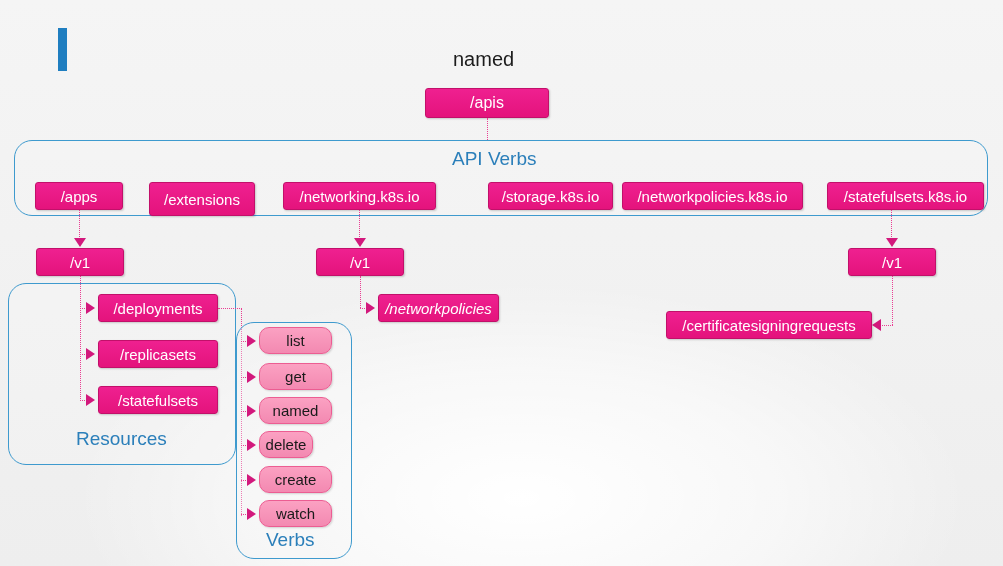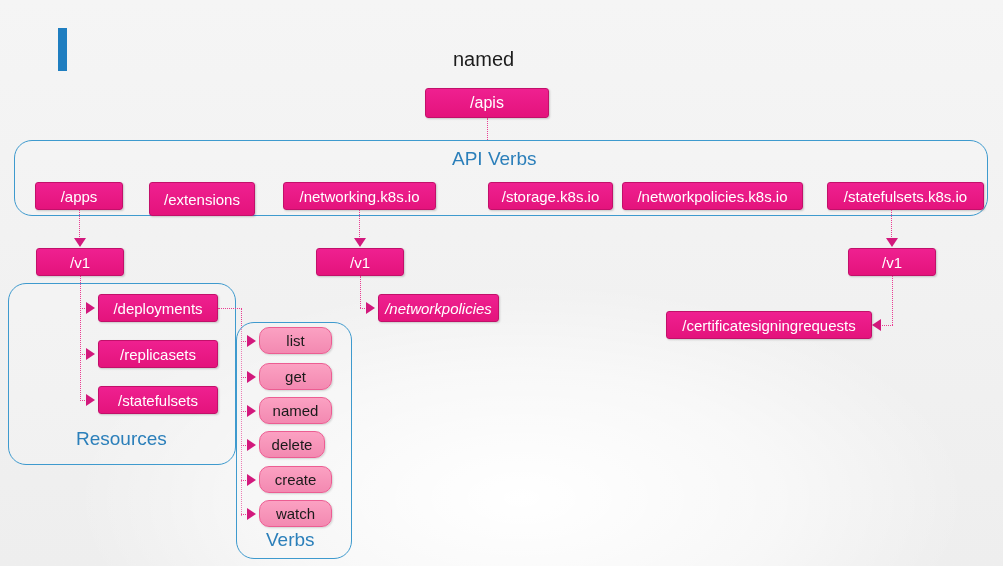--- a/index.html
+++ b/index.html
@@ -199,21 +199,21 @@
   <div class="dot-h" style="left:241px; top:445px; width:11px;"></div>
   <div class="arrow-right" style="left:247px; top:439px;"></div>
   <div class="dot-h" style="left:241px; top:480px; width:11px;"></div>
   <div class="arrow-right" style="left:247px; top:474px;"></div>
   <div class="dot-h" style="left:241px; top:514px; width:11px;"></div>
   <div class="arrow-right" style="left:247px; top:508px;"></div>
 
   <div class="vbox" style="left:259px; top:327px; width:73px; height:27px;">list</div>
   <div class="vbox" style="left:259px; top:363px; width:73px; height:27px;">get</div>
   <div class="vbox" style="left:259px; top:397px; width:73px; height:27px;">named</div>
-  <div class="vbox" style="left:259px; top:431px; width:66px; height:27px;">delete</div>
+  <div class="vbox" style="left:259px; top:431px; width:54px; height:27px;">delete</div>
   <div class="vbox" style="left:259px; top:466px; width:73px; height:27px;">create</div>
   <div class="vbox" style="left:259px; top:500px; width:73px; height:27px;">watch</div>
 
   <div class="dot-v" style="left:360px; top:276px; height:32px;"></div>
   <div class="dot-h" style="left:360px; top:308px; width:11px;"></div>
   <div class="arrow-right" style="left:366px; top:302px;"></div>
   <div class="pbox" style="left:378px; top:294px; width:121px; height:28px;font-style:italic;">/networkpolicies</div>
 
   <div class="dot-v" style="left:892px; top:276px; height:49px;"></div>
   <div class="dot-h" style="left:882px; top:325px; width:11px;"></div>

